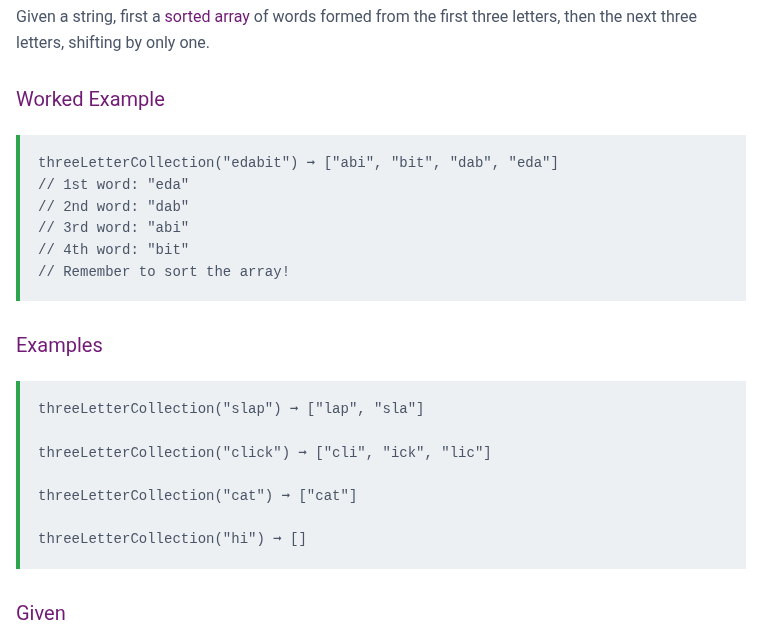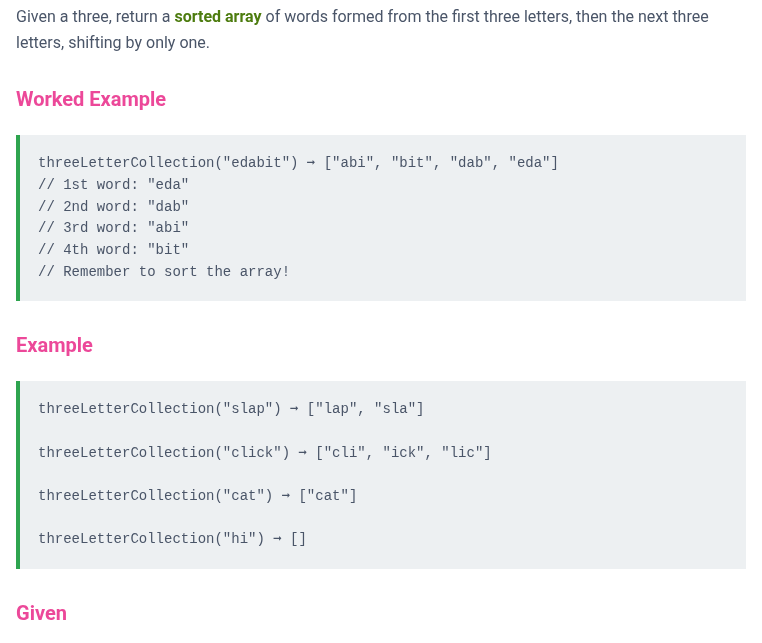--- a/index.html
+++ b/index.html
@@ -12,60 +12,60 @@
     line-height: 1.6;
     font-size: 16px;
     background: #fff;
   }
   .intro {
     margin-top: 4px;
     margin-bottom: 24px;
     color: #4a5568;
   }
   strong {
-    font-weight: 700;
-    color: #4d7c0f;
+    font-weight: 400;
+    color: #701a75;
   }
   h3 {
     font-size: 20px;
-    font-weight: 700;
+    font-weight: 400;
     margin: 28px 0 20px 0;
-    color: #ec4899;
+    color: #701a75;
   }
   pre {
     background: #edf0f2;
     border-left: 4px solid #2ea44f;
     padding: 18px 18px;
     margin: 0 0 8px 0;
     overflow-x: auto;
   }
   code, pre {
     font-family: Consolas, "Courier New", monospace;
     font-size: 14px;
     line-height: 1.55;
     color: #4a5568;
   }
 </style>
 </head>
 <body>
 
 <p class="intro">
-  <span>Given a three, return a </span><strong>sorted array</strong><span> of words formed from the first three letters, then the next three letters, shifting by only one.</span>
+  <span>Given a string, first a </span><strong>sorted array</strong><span> of words formed from the first three letters, then the next three letters, shifting by only one.</span>
 </p>
 
 <h3>Worked Example</h3>
 
 <pre><code>threeLetterCollection("edabit") ➞ ["abi", "bit", "dab", "eda"]
 // 1st word: "eda"
 // 2nd word: "dab"
 // 3rd word: "abi"
 // 4th word: "bit"
 // Remember to sort the array!</code></pre>
 
-<h3>Example</h3>
+<h3>Examples</h3>
 
 <pre><code>threeLetterCollection("slap") ➞ ["lap", "sla"]
 
 threeLetterCollection("click") ➞ ["cli", "ick", "lic"]
 
 threeLetterCollection("cat") ➞ ["cat"]
 
 threeLetterCollection("hi") ➞ []</code></pre>
 
 <h3>Given</h3>

